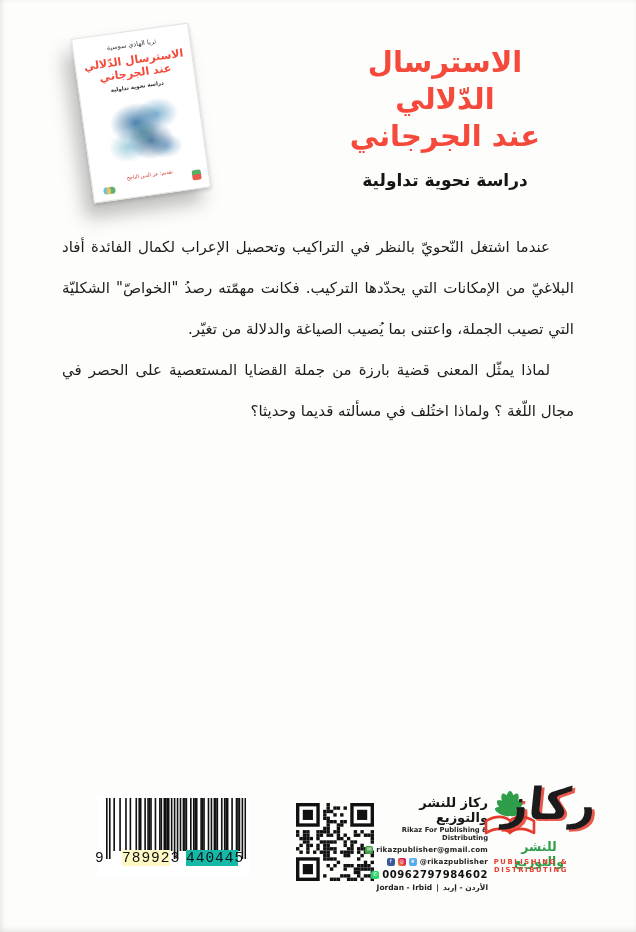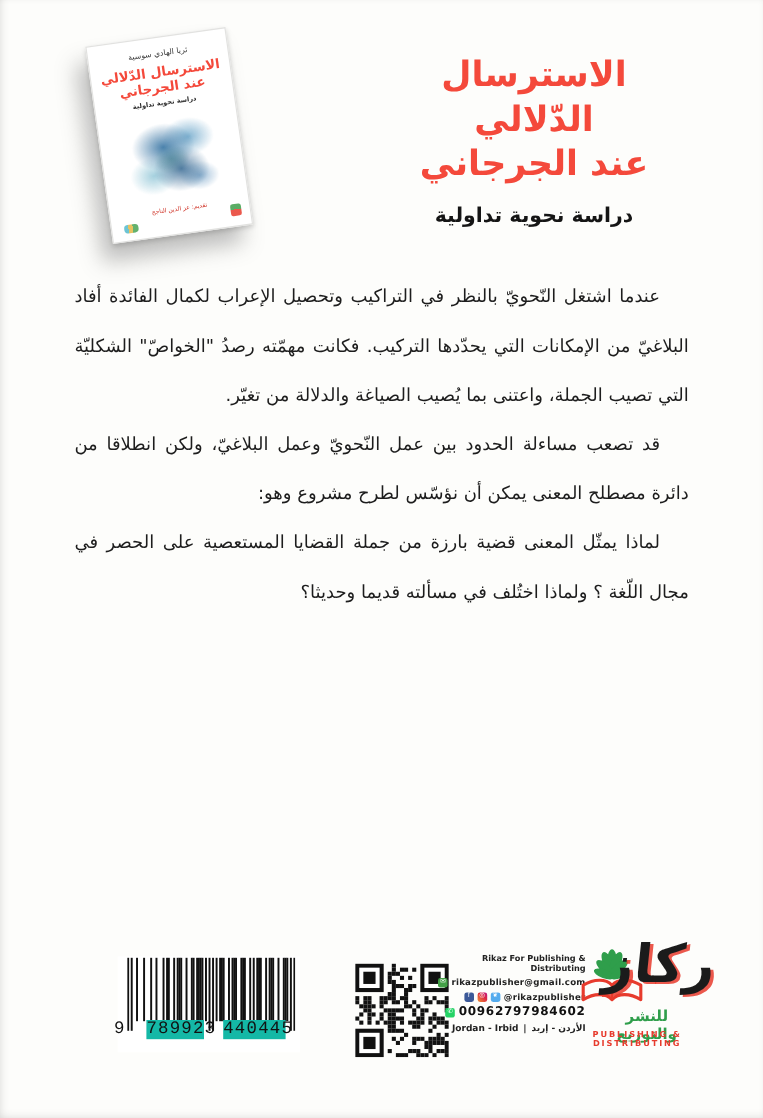--- a/index.html
+++ b/index.html
@@ -61,21 +61,21 @@
     direction:rtl; font-size:15px; line-height:41px; color:#1d1d1d; }
   .blurb p { text-align:justify; text-indent:24px; }
 
   
   .barcode { position:absolute; left:98px; top:797px; width:152px; height:80px; background:#fff; }
   .barcode svg { position:absolute; left:8px; top:1px; }
   .bc-digits { position:absolute; top:53px; left:0; width:152px; height:18px;
     font-family:"Liberation Mono","DejaVu Sans Mono",monospace;
     font-size:14.5px; color:#111; }
   .bc-d0 { position:absolute; left:-3px; top:0; }
-  .bc-d1 { position:absolute; left:24px; top:0; width:48px; text-align:center; letter-spacing:1px; background:#14b8a6; }
+  .bc-d1 { position:absolute; left:24px; top:0; width:48px; text-align:center; letter-spacing:1px; background:#fef9c3; }
   .bc-d2 { position:absolute; left:88px; top:0; width:52px; text-align:center; letter-spacing:1px; background:#14b8a6; }
 
   
   .qr { position:absolute; left:296px; top:803px; width:78px; height:78px; }
 
   
   .contact { position:absolute; left:376px; top:795px; width:112px; text-align:right; }
   .c-ar { font-size:13px; font-weight:bold; color:#161616; direction:rtl; margin-bottom:1px; }
   .c-en { font-size:6.8px; font-weight:bold; color:#222; margin-bottom:3px; }
   .c-row { display:flex; justify-content:flex-end; align-items:center; gap:3px; margin-bottom:3px; }
@@ -126,21 +126,20 @@
   <div class="header">
     <div class="book-title">
       <span>الاسترسال الدّلالي</span><br>
       <span>عند الجرجاني</span>
     </div>
     <div class="book-subtitle">دراسة نحوية تداولية</div>
   </div>
 
   <div class="blurb">
     <p>عندما اشتغل النّحويّ بالنظر في التراكيب وتحصيل الإعراب لكمال الفائدة أفاد البلاغيّ من الإمكانات التي يحدّدها التركيب. فكانت مهمّته رصدُ "الخواصّ" الشكليّة التي تصيب الجملة، واعتنى بما يُصيب الصياغة والدلالة من تغيّر.</p>
-    <p>قد تصعب مساءلة الحدود بين عمل النّحويّ وعمل البلاغيّ، ولكن انطلاقا من دائرة مصطلح المعنى يمكن أن نؤسّس لطرح مشروع وهو:</p>
     <p>لماذا يمثّل المعنى قضية بارزة من جملة القضايا المستعصية على الحصر في مجال اللّغة ؟ ولماذا اختُلف في مسألته قديما وحديثا؟</p>
   </div>
 
   <div class="barcode">
     <svg id="barcode-svg" width="140" height="62">
         <rect x="0.00" y="0" width="1.62" height="61" fill="#111"></rect>
         <rect x="2.95" y="0" width="1.62" height="61" fill="#111"></rect>
         <rect x="7.37" y="0" width="1.62" height="53" fill="#111"></rect>
         <rect x="13.26" y="0" width="1.62" height="53" fill="#111"></rect>
         <rect x="19.16" y="0" width="1.62" height="53" fill="#111"></rect>
@@ -361,20 +360,21 @@
         <rect x="54.26086956521739" y="0" width="23.73913043478261" height="23.73913043478261" fill="#111"></rect>
         <rect x="57.65217391304348" y="3.391304347826087" width="16.956521739130434" height="16.956521739130434" fill="#fff"></rect>
         <rect x="61.04347826086956" y="6.782608695652174" width="10.173913043478262" height="10.173913043478262" fill="#111"></rect>
         <rect x="0" y="54.26086956521739" width="23.73913043478261" height="23.73913043478261" fill="#111"></rect>
         <rect x="3.391304347826087" y="57.65217391304348" width="16.956521739130434" height="16.956521739130434" fill="#fff"></rect>
         <rect x="6.782608695652174" y="61.04347826086956" width="10.173913043478262" height="10.173913043478262" fill="#111"></rect>
       </svg>
   </div>
 
   <div class="contact">
+    <div class="c-ar">ركاز للنشر والتوزيع</div>
     <div class="c-en">Rikaz For Publishing &amp; Distributing</div>
     <div class="c-row">
       <span class="ic ic-mail">✉</span>
       <span class="txt">rikazpublisher@gmail.com</span>
     </div>
     <div class="c-row">
       <span class="ic ic-fb">f</span>
       <span class="ic ic-ig">◎</span>
       <span class="ic ic-tw">❦</span>
       <span class="txt">@rikazpublisher</span>

